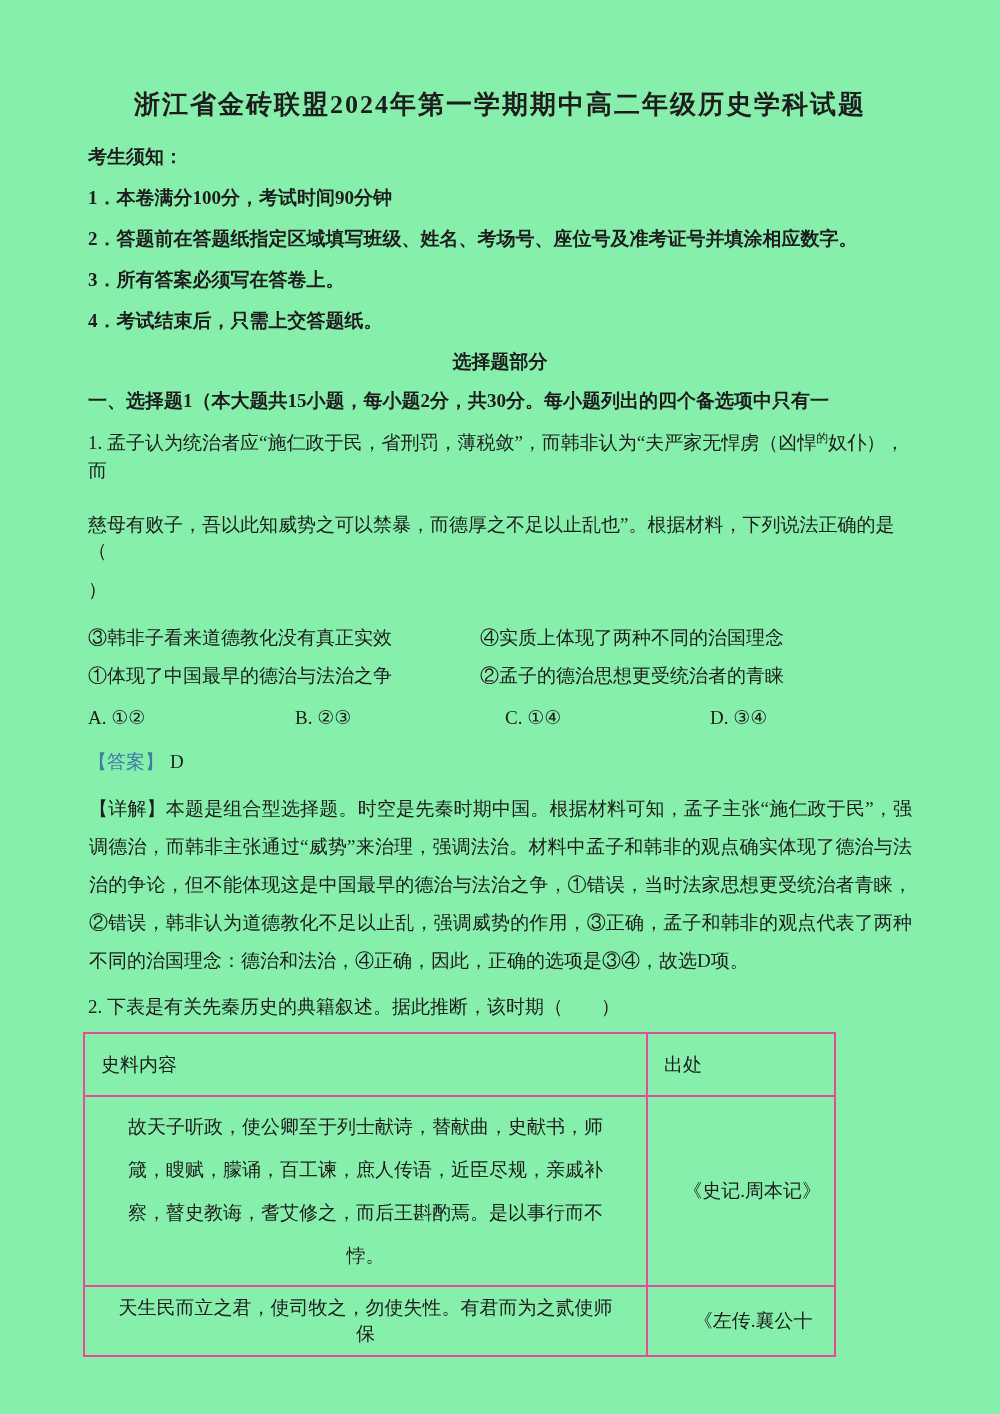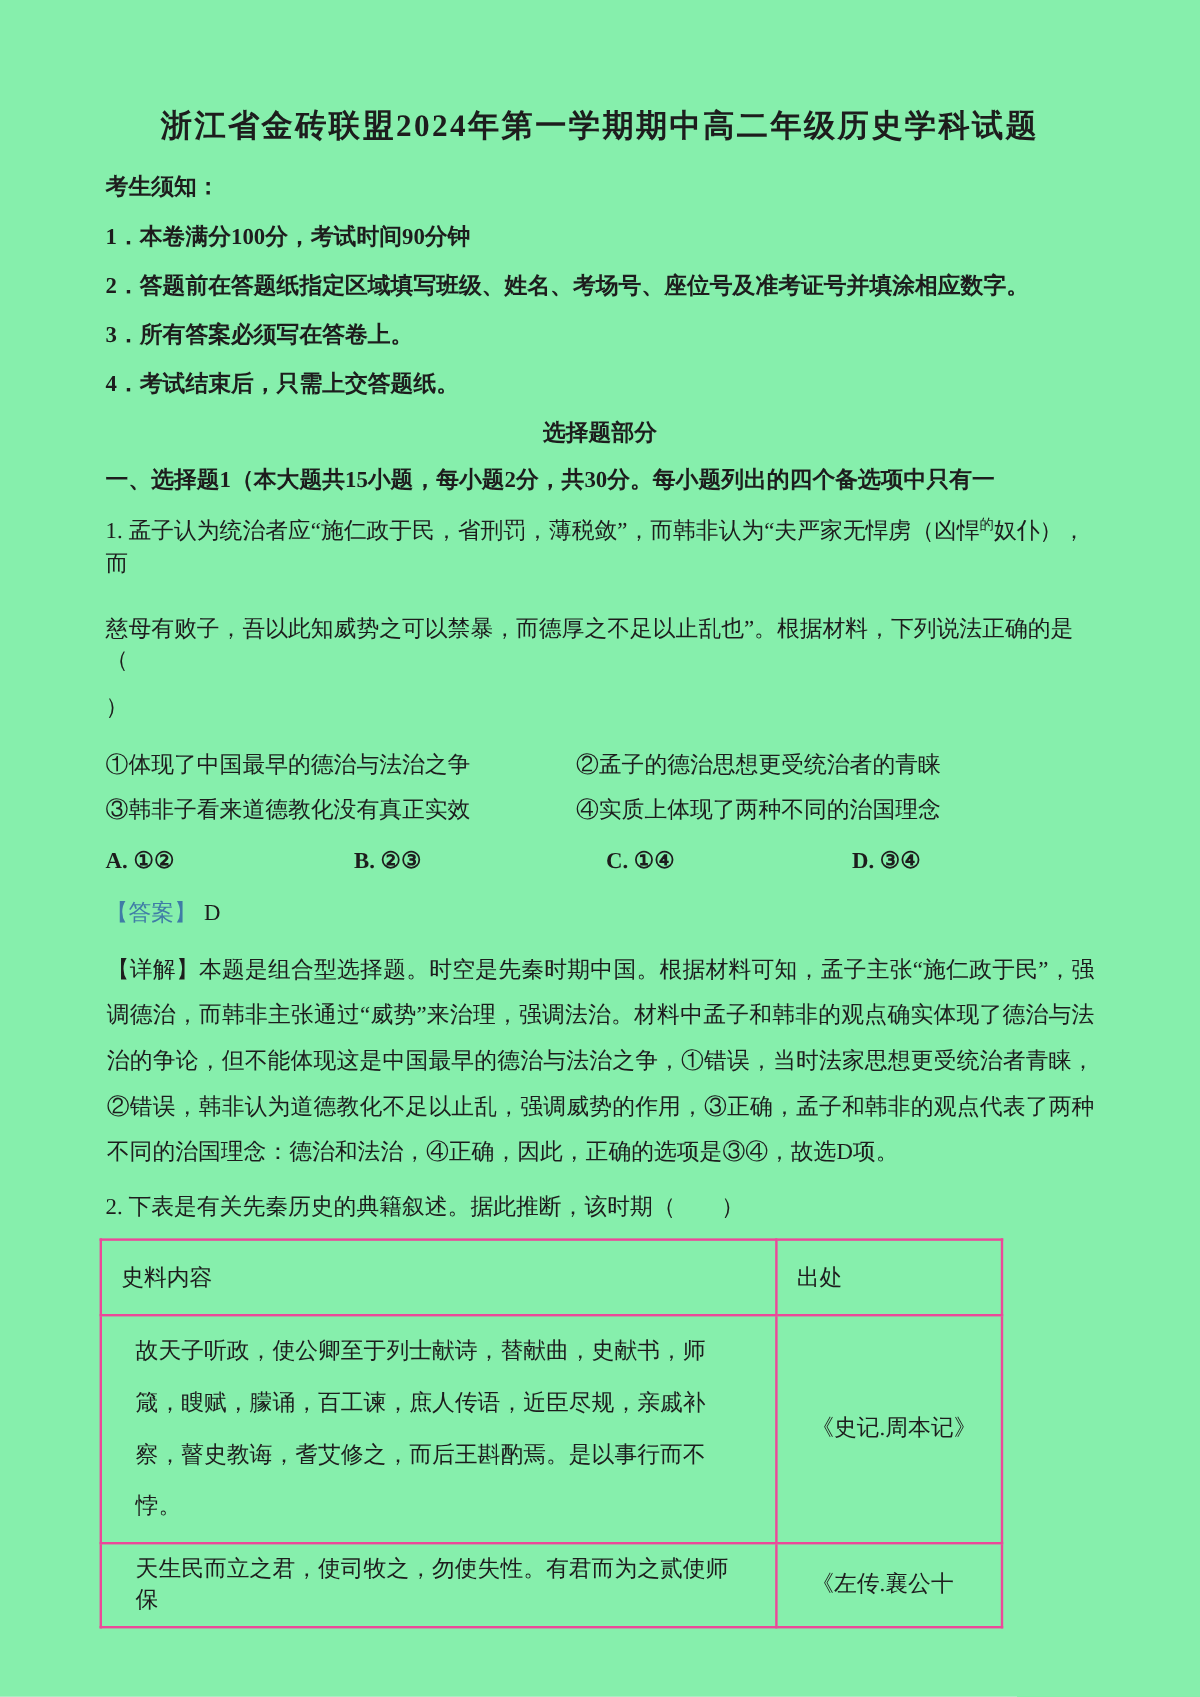--- a/index.html
+++ b/index.html
@@ -48,21 +48,20 @@
     display: flex;
     line-height: 26px;
     margin-bottom: 12px;
   }
   .st-row .st1 { width: 392px; flex: 0 0 392px; }
   .opt-row {
     display: flex;
     line-height: 26px;
     margin-bottom: 18px;
     margin-top: 16px;
-    font-weight: bold;
   }
   .opt-row .optA { width: 207px; flex: 0 0 207px; }
   .opt-row .optB { width: 210px; flex: 0 0 210px; }
   .opt-row .optC { width: 205px; flex: 0 0 205px; }
   .blue { color: #3f7ca6; }
   .ans-val { margin-left: 6px; }
   .detail {
     margin: 0 0 14px 1px;
     line-height: 38px;
     text-align: justify;
@@ -79,21 +78,21 @@
   .exam-table th, .exam-table td {
     border: 2px solid #ec4899;
     text-align: left;
     vertical-align: middle;
     font-weight: 400;
     font-size: 19px;
   }
   .col1 { width: 505px; }
   .col2 { width: 152px; }
   .exam-table th { height: 53px; padding: 4px 16px; }
-  .exam-table td { padding: 8px 28px; }
+  .exam-table td { padding: 8px 28px; text-align: center; }
   .r1 td { height: 134px; line-height: 43px; }
   .r1 td.col2 { line-height: 44px; padding-right: 6px; }
   .r2 td { height: 43px; line-height: 26px; }
   .r2 td.col2 { white-space: nowrap; overflow: hidden; padding-right: 4px; }
 </style>
 </head>
 <body>
 
 <div class="page">
 
@@ -107,26 +106,26 @@
 
   <div class="line bold center sec-head">选择题部分</div>
 
   <div class="line bold intro">一、选择题1（本大题共15小题，每小题2分，共30分。每小题列出的四个备选项中只有一</div>
 
   <div class="line stem1"><span>1. 孟子认为统治者应“施仁政于民，省刑罚，薄税敛”，而韩非认为“夫严家无悍虏（凶悍</span><sup class="sup">的</sup><span>奴仆），而</span></div>
   <div class="line stem2">慈母有败子，吾以此知威势之可以禁暴，而德厚之不足以止乱也”。根据材料，下列说法正确的是（</div>
   <div class="line stem-close">）</div>
 
   <div class="st-row">
+    <span class="st1">③韩非子看来道德教化没有真正实效</span>
+    <span>④实质上体现了两种不同的治国理念</span>
+  </div>
+  <div class="st-row">
     <span class="st1">①体现了中国最早的德治与法治之争</span>
     <span>②孟子的德治思想更受统治者的青睐</span>
-  </div>
-  <div class="st-row">
-    <span class="st1">③韩非子看来道德教化没有真正实效</span>
-    <span>④实质上体现了两种不同的治国理念</span>
   </div>
 
   <div class="opt-row">
     <span class="optA">A. ①②</span>
     <span class="optB">B. ②③</span>
     <span class="optC">C. ①④</span>
     <span>D. ③④</span>
   </div>
 
   <div class="line"><span class="blue">【答案】</span><span class="ans-val">D</span></div>

